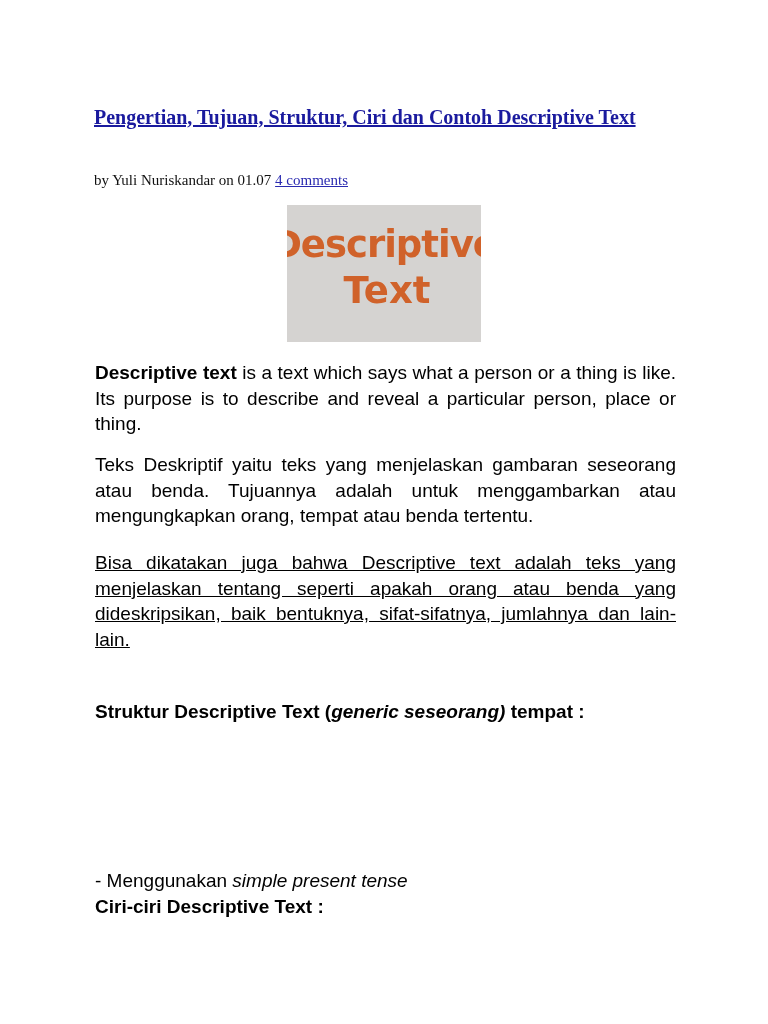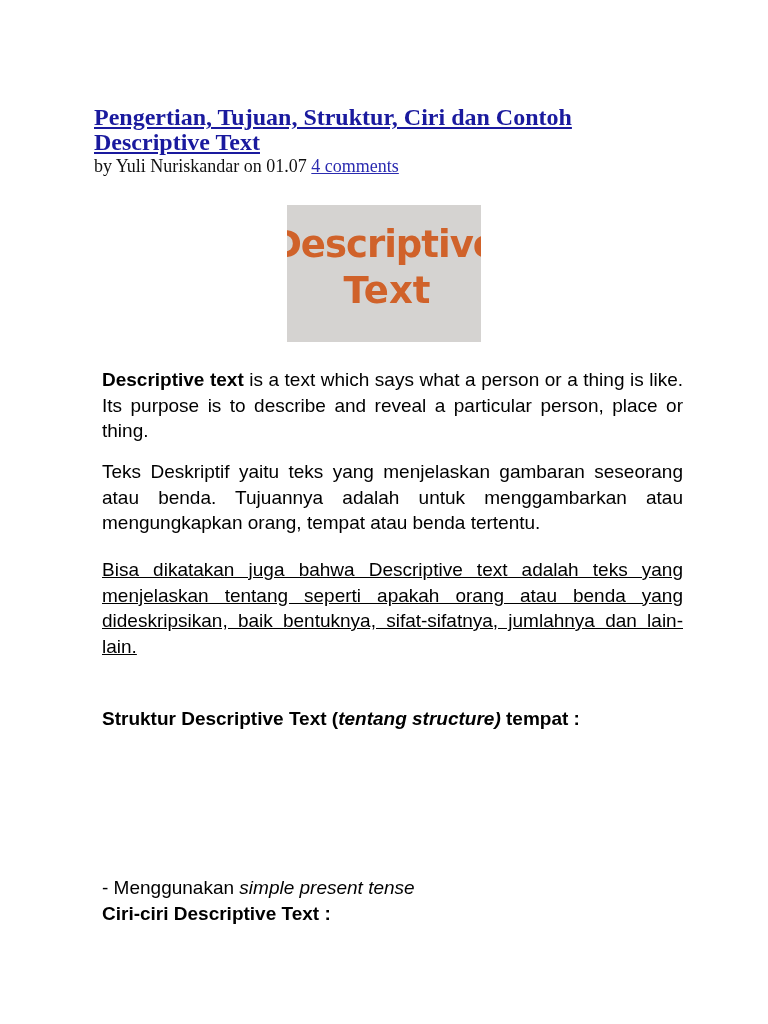--- a/index.html
+++ b/index.html
@@ -14,32 +14,32 @@
       overflow: hidden;
       color: #000;
     }
     .title {
       position: absolute;
       left: 94px;
       top: 105px;
       width: 590px;
       font-family: "Liberation Serif", "DejaVu Serif", serif;
       font-weight: bold;
-      font-size: 24px;
+      font-size: 20px;
       line-height: 25px;
       color: #1a1a9e;
       text-decoration: underline;
       cursor: pointer;
     }
     .byline {
       position: absolute;
       left: 94px;
-      top: 157px;
+      top: 171px;
       font-family: "Liberation Serif", "DejaVu Serif", serif;
-      font-size: 18px;
+      font-size: 15px;
       line-height: 18px;
       color: #111;
     }
     .byline a {
       color: #2a2ab0;
       text-decoration: underline;
       cursor: pointer;
     }
     .hero-image {
       position: absolute;
@@ -57,21 +57,21 @@
       display: block;
     }
     .para {
       position: absolute;
       left: 94px;
       width: 581px;
       font-family: "Liberation Sans", "DejaVu Sans", sans-serif;
       font-size: 19px;
       line-height: 25.5px;
       text-align: justify;
-      margin: 8px;
+      margin: 1px;
     }
     .p1 { top: 359px; }
     .p2 { top: 451px; }
     .p3 { top: 549px; text-decoration: underline; }
     .p4 { top: 698px; }
     .p5 { top: 867px; }
     b { font-weight: bold; }
     .last-left { text-align-last: left; }
     .line { display: block; }
   </style>
@@ -91,19 +91,19 @@
   </svg>
 </div>
 
 <p class="para p1 last-left"><b>Descriptive text</b><span> is a text which says what a person or a thing is like. Its purpose is to describe and reveal a particular person, place or thing.</span></p>
 
 <p class="para p2 last-left"><span>Teks Deskriptif yaitu teks yang menjelaskan gambaran seseorang atau benda. Tujuannya adalah untuk menggambarkan atau mengungkapkan orang, tempat atau benda tertentu.</span></p>
 
 <p class="para p3 last-left"><span>Bisa dikatakan juga bahwa Descriptive text adalah teks yang menjelaskan tentang seperti apakah orang atau benda yang dideskripsikan, baik bentuknya, sifat-sifatnya, jumlahnya dan lain-lain.</span></p>
 
 <div class="para p4 last-left">
-  <span class="line"><b>Struktur Descriptive Text (</b><b><i>tentang structure)</i></b><b> tempat :</b></span>
+  <span class="line"><b>Struktur Descriptive Text (</b><b><i>generic seseorang)</i></b><b> tempat :</b></span>
 </div>
 
 <div class="para p5 last-left">
   <span class="line"><span>- Menggunakan </span><i>simple present tense</i></span>
   <span class="line"><b>Ciri-ciri Descriptive Text :</b></span>
 </div>
 
 </body></html>

